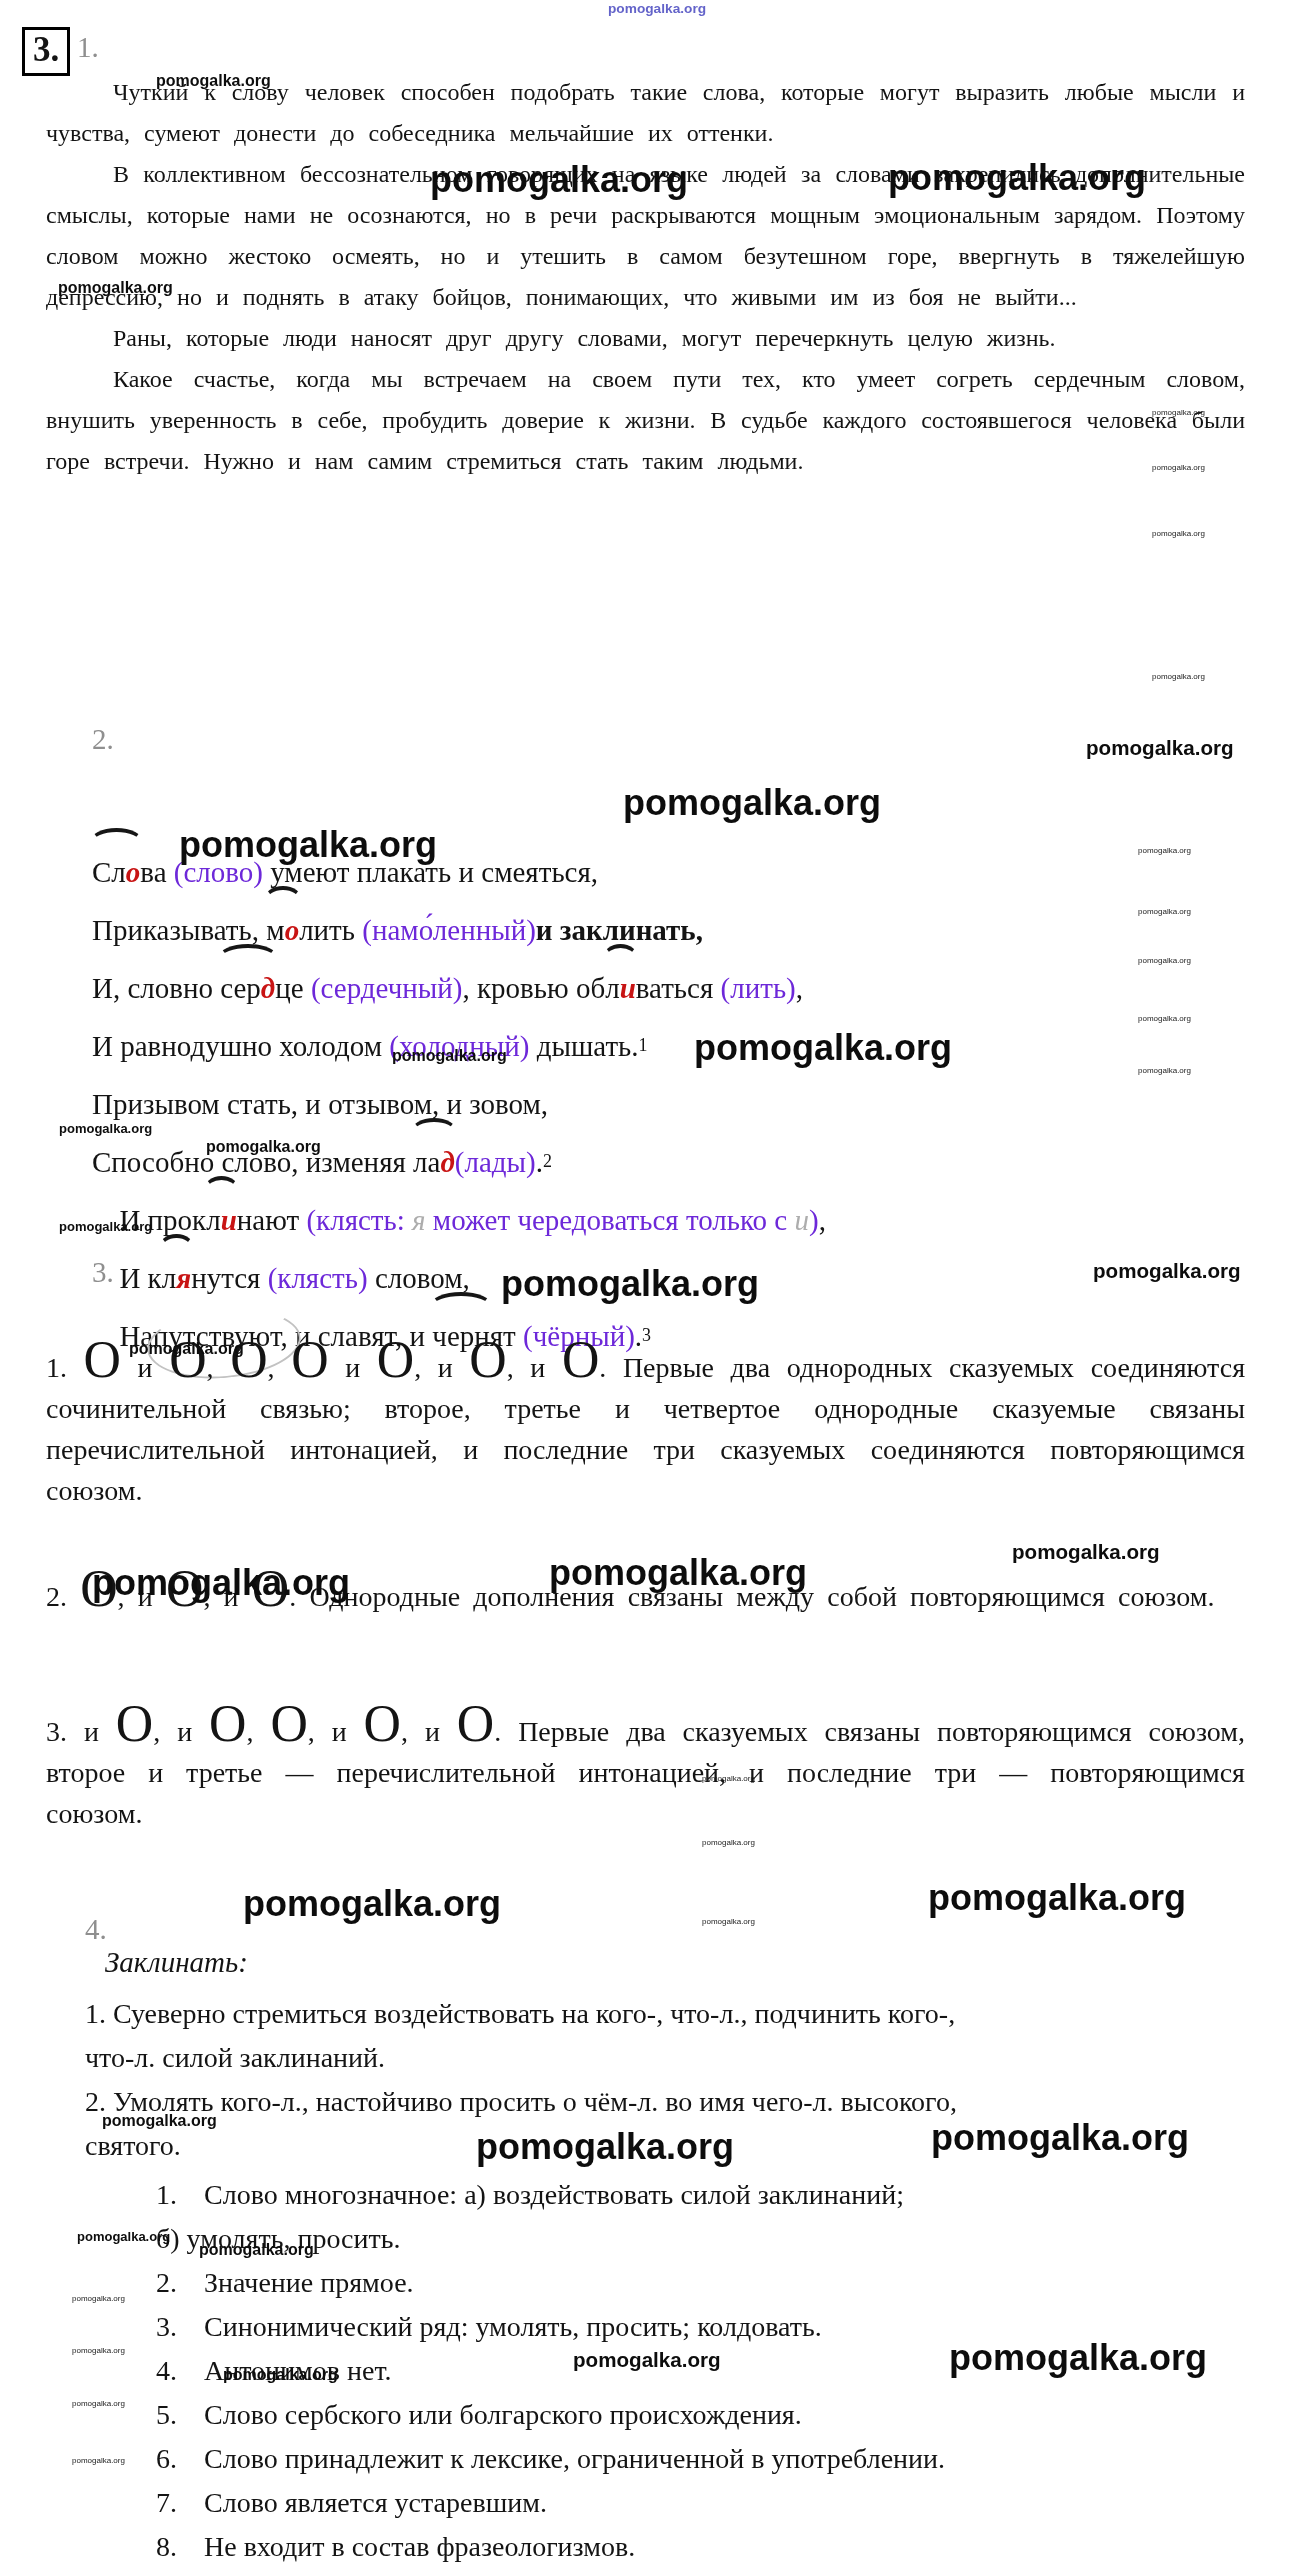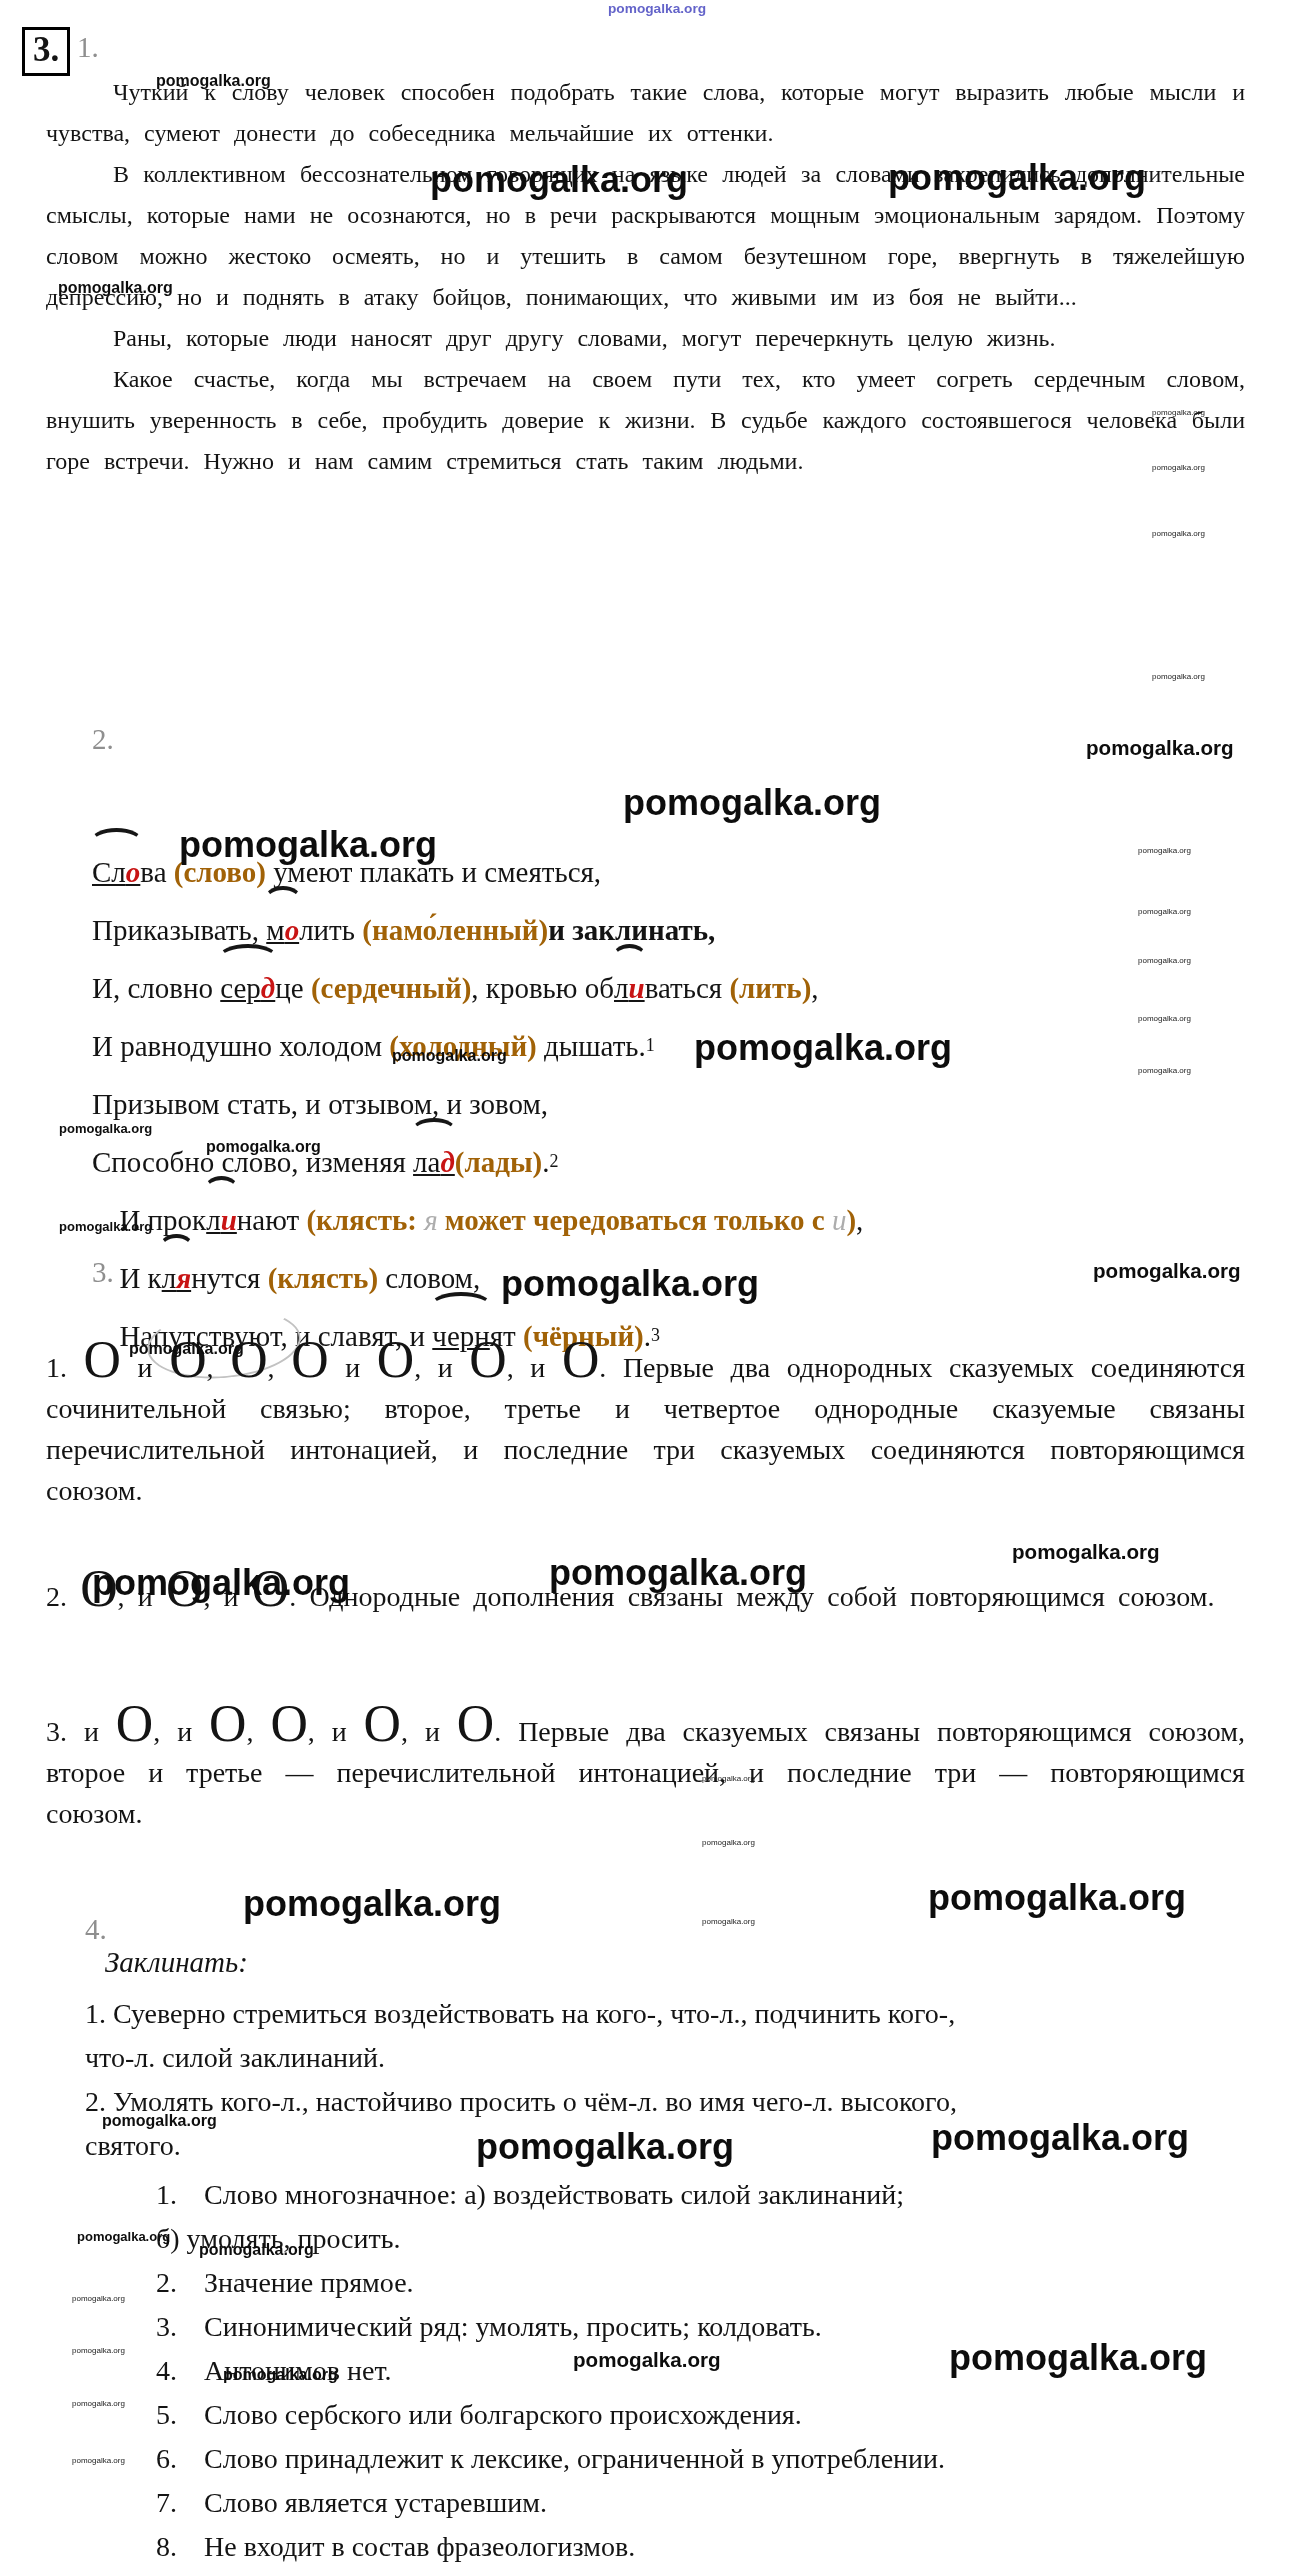--- a/index.html
+++ b/index.html
@@ -24,25 +24,25 @@
   }
   .paras p{margin:0;text-indent:67px;}
   
   .poem{
     position:absolute;left:92px;top:843px;
     font-size:29px;line-height:58px;white-space:nowrap;
   }
   .poem-line{height:58px;}
   .poem-line.ind{margin-left:27.4px;}
   .red{color:#c81414;font-weight:bold;font-style:italic;}
-  .gray{color:#a16207;font-weight:bold;}
+  .gray{color:#6d28d9;}
   .gray-it{color:#adadad;font-style:italic;}
   .bold{font-weight:bold;}
   sup{font-size:0.62em;line-height:0;vertical-align:5px;}
-  .arc{position:relative;display:inline-block;text-decoration:underline;}
+  .arc{position:relative;display:inline-block;}
   .arc::before{
     content:"";position:absolute;left:-2.5px;right:-2.5px;top:-15px;height:21px;
     border:3.7px solid transparent;border-top:4.4px solid #161616;border-radius:50%;
   }
   
   .scheme-item{
     position:absolute;left:46px;width:1199px;
     font-size:28px;line-height:41px;text-align:justify;word-spacing:6.2px;
   }
   .bigO{font-size:1.85em;line-height:18.7px;font-weight:400;}

